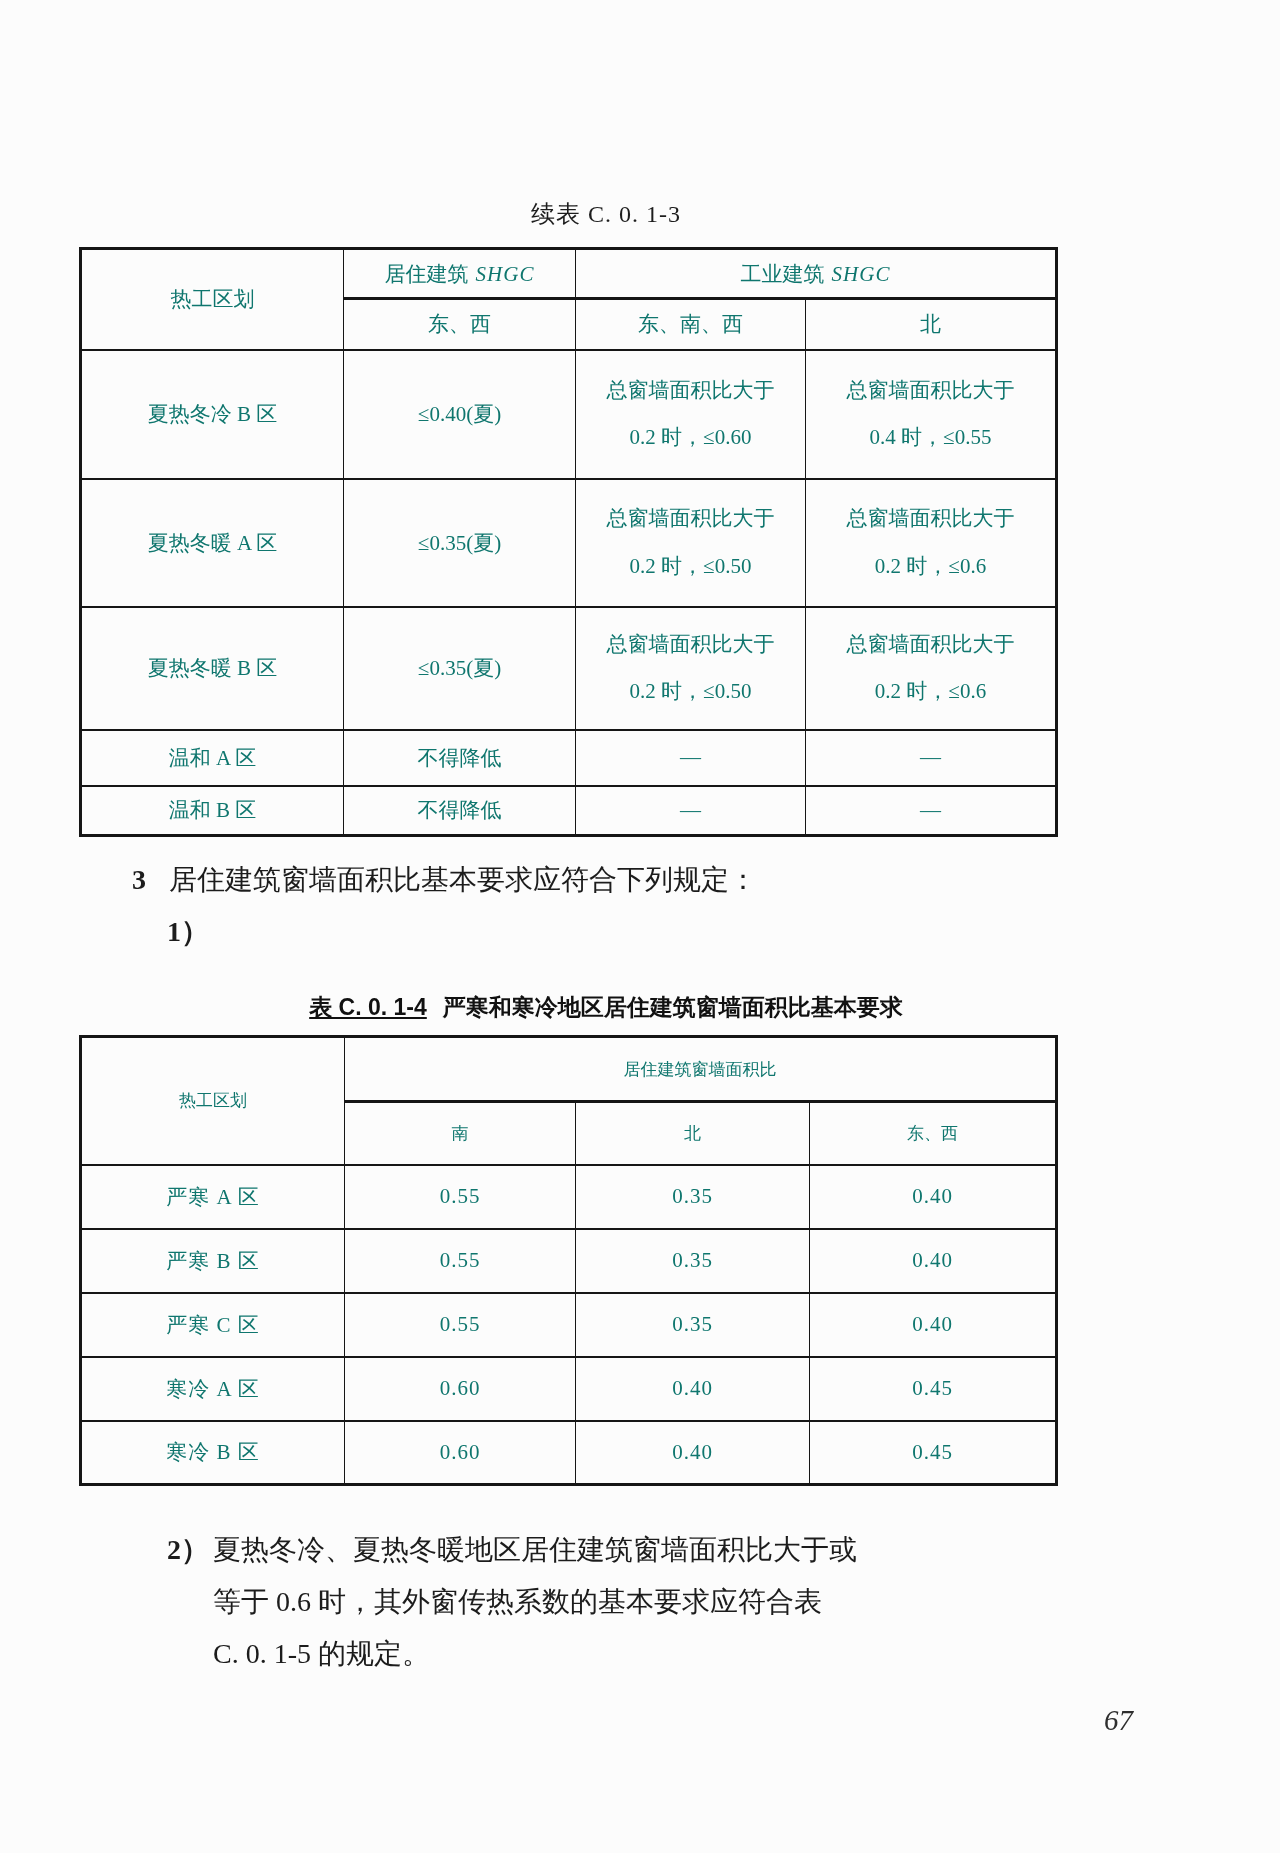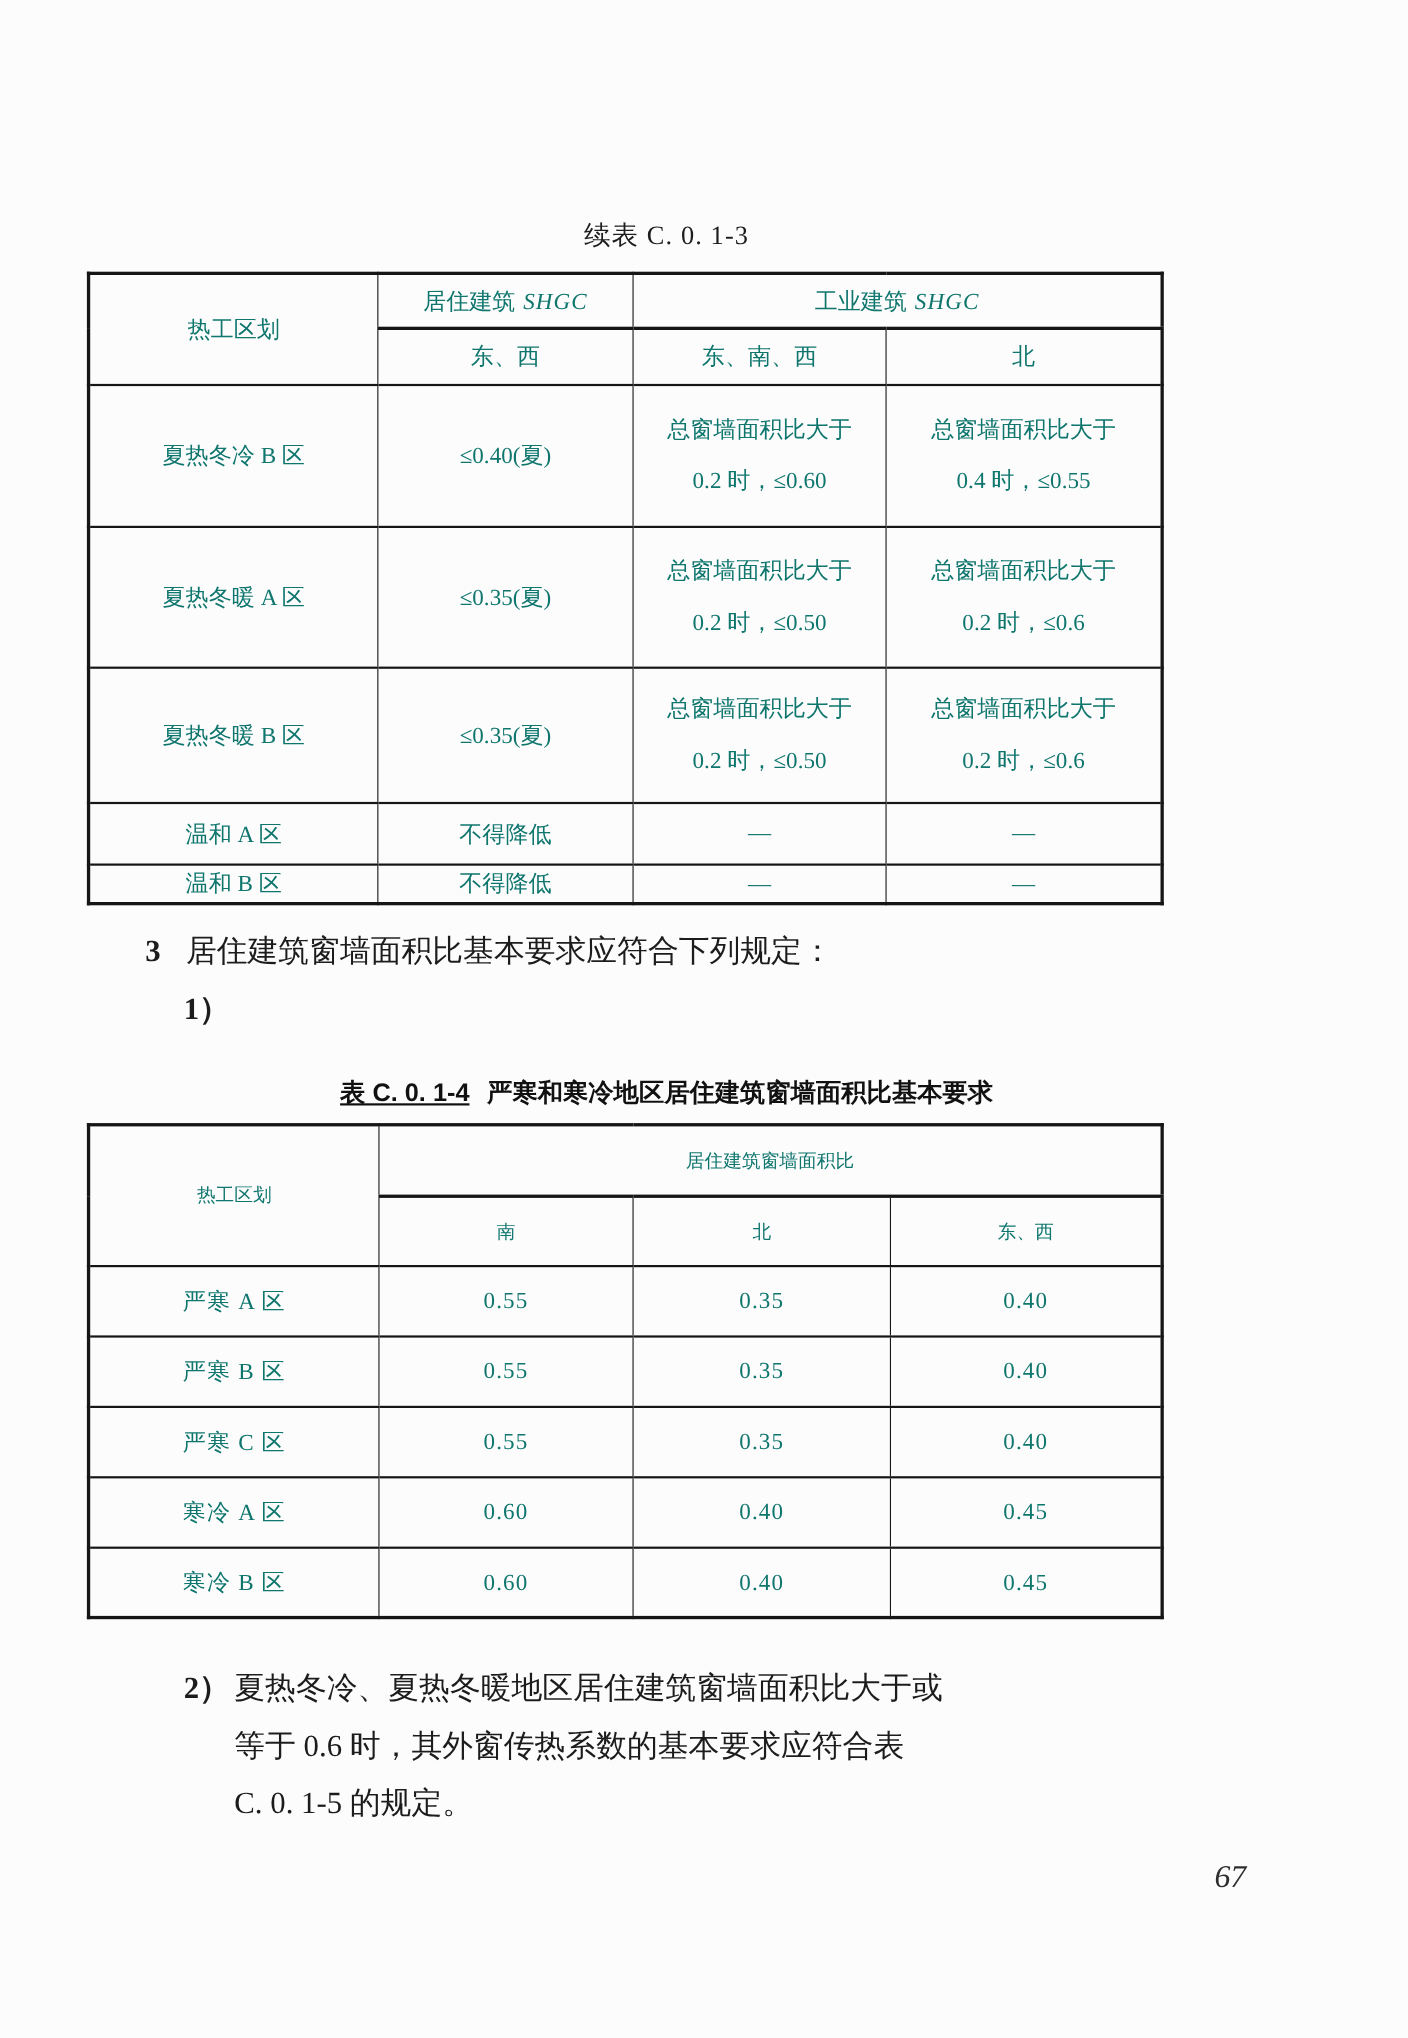--- a/index.html
+++ b/index.html
@@ -39,21 +39,21 @@
     padding:0 4px;
   }
   
   .t1 col.c1 { width:263px; } .t1 col.c2 { width:232px; }
   .t1 col.c3 { width:230px; } .t1 col.c4 { width:251px; }
   .t1 tr.h1 { height:50px; }
   .t1 tr.h2 { height:51px; }
   .t1 tr.h2 th { border-top-width:3px; }
   .t1 tr.r0 { height:129px; } .t1 tr.r1 { height:128px; }
   .t1 tr.r2 { height:123px; } .t1 tr.r3 { height:56px; }
-  .t1 tr.r4 { height:36px; }
+  .t1 tr.r4 { height:50px; }
   .t1 tr.r0 td, .t1 tr.r1 td, .t1 tr.r2 td,
   .t1 tr.r3 td, .t1 tr.r4 td { border-top-width:2px; }
   .t1 td.ml { line-height:2.25; }
   .doc-table i { font-style:italic; margin-left:7px; letter-spacing:1px; }
   
   .para { display:flex; font-size:28px; line-height:52px; color:#1c1c1c; }
   .para .num { font-weight:bold; flex:0 0 auto; }
   .para .txt { white-space:pre-line; }
   .p3 { margin-top:17px; padding-left:53px; }
   .p3 .num { width:37px; }

